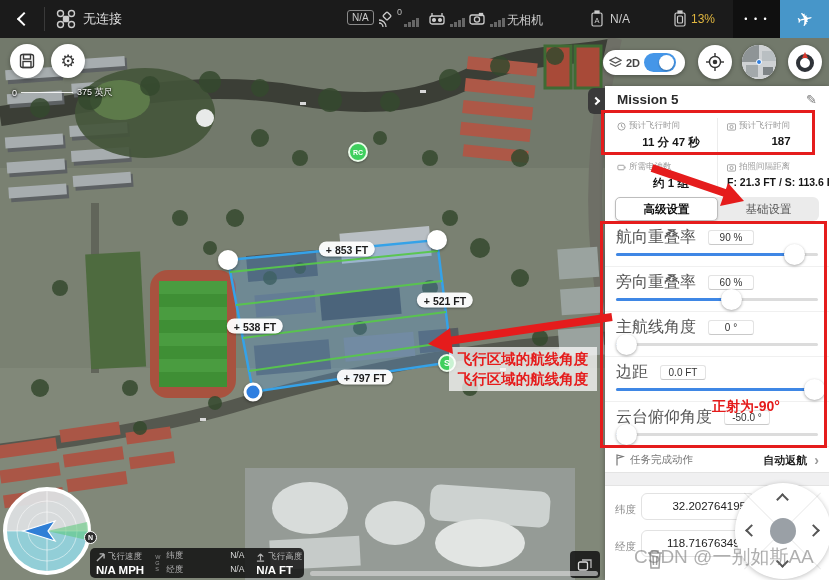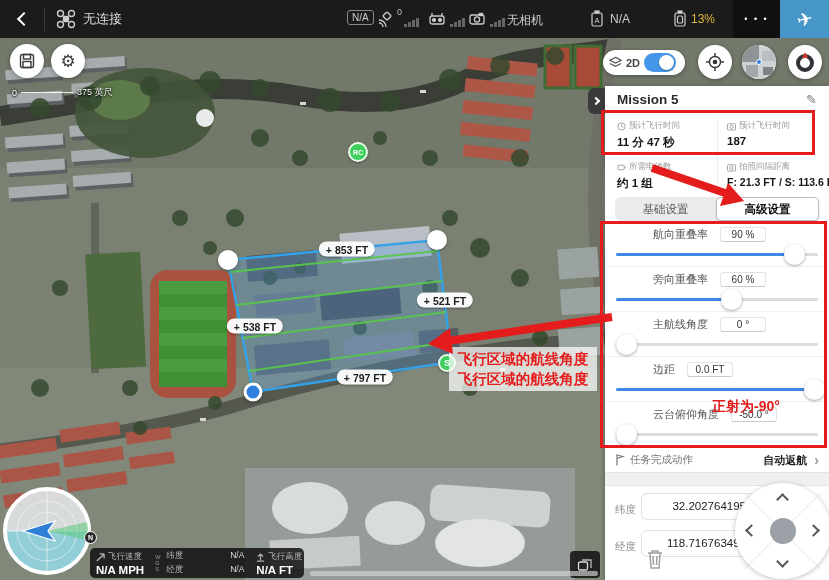--- a/index.html
+++ b/index.html
@@ -80,29 +80,29 @@
   .collapse-tab { position:absolute; left:-17px; top:2px; width:17px; height:26px; background:#3a3a3a; border-radius:6px 0 0 6px;
     display:flex; align-items:center; justify-content:center; }
   .chev-r-sm { width:6px; height:6px; border-right:2px solid #fff; border-top:2px solid #fff; transform:rotate(45deg); margin-right:2px;}
   .sb-header { position:absolute; left:0; top:0; width:224px; height:26px; display:flex; align-items:center; padding:0 12px; justify-content:space-between; }
   .sb-title { font-size:13.5px; font-weight:bold; color:#2b2b2b; }
   .pencil { color:#777; font-size:13px; }
   .stats { position:absolute; left:0; top:26px; width:224px; height:82px; }
   .stats .vdiv { position:absolute; left:112px; top:6px; width:1px; height:72px; background:#ececec; }
   .stat { position:absolute; width:108px; }
   .stat-lbl { font-size:8.5px; color:#9b9b9b; display:flex; align-items:center; gap:3px; white-space:nowrap; }
-  .stat-val { font-size:11.5px; font-weight:bold; color:#161616; margin-top:3px; white-space:nowrap; }
+  .stat-val { font-size:11.5px; font-weight:bold; color:#161616; margin-top:3px; white-space:nowrap;text-align:center; }
   .tabs { position:absolute; left:10px; top:111px; width:204px; height:24px; background:#ebebeb; border-radius:6px; display:flex; }
   .tab { flex:1; display:flex; align-items:center; justify-content:center; font-size:11.5px; color:#555; }
   .tab.active { background:#fff; border:1px solid #bdbdbd; border-radius:5px; font-weight:bold; color:#111; box-shadow:0 1px 2px rgba(0,0,0,.15); }
 
   .sliders { position:absolute; left:0; top:136px; width:224px; }
   .slider-row { position:relative; height:45px; padding:5px 11px 0 11px; border-bottom:1px solid #f0f0f0; }
   .sl-top { display:flex; align-items:center; gap:12px; }
-  .sl-lbl { font-size:11px; color:#555; white-space:nowrap;margin-left:37px; }
+  .sl-lbl { font-size:16px; color:#555; white-space:nowrap; }
   .sl-valbox { min-width:46px; text-align:center; font-size:10px; color:#333; border:1px solid #e3e3e3; border-bottom:1px solid #c9c9c9; border-radius:3px; padding:1px 5px; background:#fff; }
   .sl-track { position:absolute; left:11px; right:11px; top:31px; height:3px; border-radius:2px; background:#dcdcdc; }
   .sl-fill { position:absolute; left:0; top:0; height:3px; border-radius:2px; background:#3f87e5; }
   .sl-thumb { position:absolute; top:-9px; width:21px; height:21px; border-radius:50%; background:#fff; box-shadow:0 1px 3px rgba(0,0,0,.35); }
 
   .finish-row { position:absolute; left:0; top:362px; width:224px; height:24px; display:flex; align-items:center; padding:0 10px; gap:5px; }
   .finish-lbl { font-size:10.5px; color:#777; flex:1; white-space:nowrap; }
   .finish-val { font-size:11px; color:#1d1d1d; font-weight:bold; white-space:nowrap; }
   .chev-r-g { color:#999; font-size:14px; font-weight:bold; margin-left:2px; }
   .gray-gap { position:absolute; left:0; top:386px; width:224px; height:14px; background:#f0f0f1; border-top:1px solid #e4e4e4; border-bottom:1px solid #e4e4e4; }
@@ -555,22 +555,22 @@
               <rect x="0.5" y="2" width="9" height="7" rx="1" fill="none" stroke="#9b9b9b"></rect>
               <circle cx="5" cy="5.5" r="1.8" fill="none" stroke="#9b9b9b"></circle>
             </svg>
             <span>拍照间隔距离</span>
           </div>
         <div class="stat-val" style="font-size:10.5px;">F: 21.3 FT / S: 113.6 FT</div>
       </div>
     </div>
 
     <div class="tabs">
+      <div class="tab active">高级设置</div>
       <div class="tab">基础设置</div>
-      <div class="tab active">高级设置</div>
     </div>
 
     <div class="sliders">
       <div class="slider-row">
         <div class="sl-top">
             <span class="sl-lbl">航向重叠率</span>
             <span class="sl-valbox">90 %</span>
           </div>
         <div class="sl-track">
             <div class="sl-fill" style="width: 88%;"></div>
@@ -661,13 +661,14 @@
     <polygon points="744,201 720,206 728,183" fill="#e51c1c"></polygon>
     <line x1="612" y1="317" x2="448" y2="341" stroke="#e51c1c" stroke-width="8"></line>
     <polygon points="428,344 450,328 453,354" fill="#e51c1c"></polygon>
   </svg>
   <div class="route-note">
     <div>飞行区域的航线角度</div>
     <div>飞行区域的航线角度</div>
   </div>
   <div class="gimbal-note">正射为-90°</div>
 
+  <div class="watermark">CSDN @一别如斯AA</div>
 </div>
 
 </body></html>

